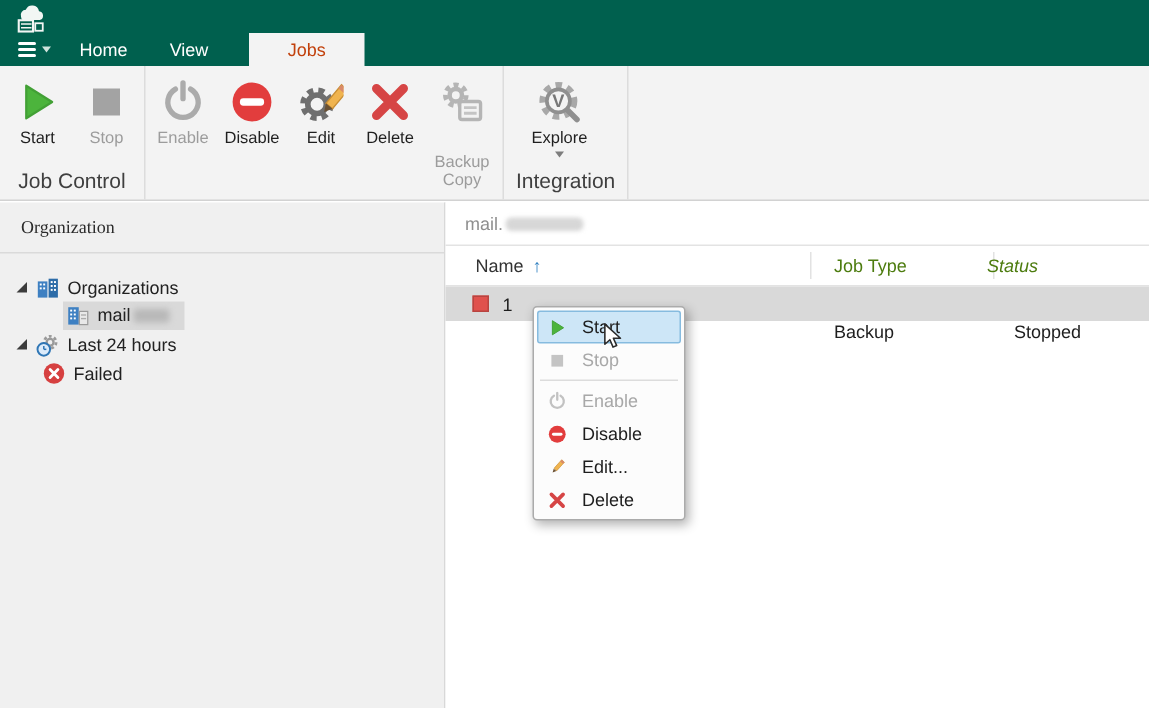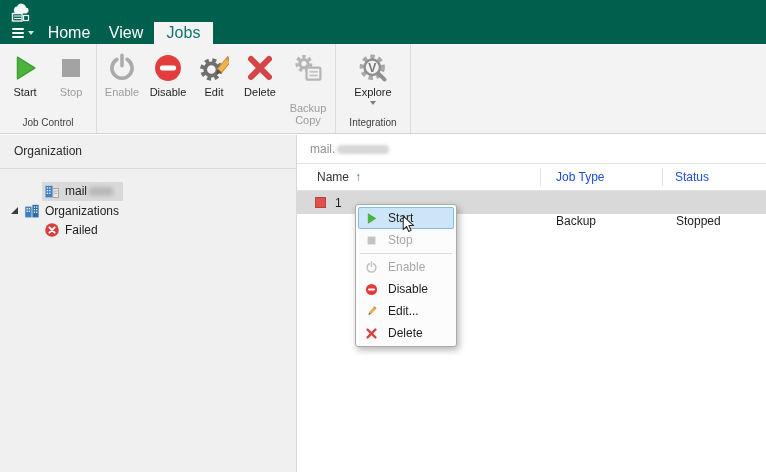--- a/index.html
+++ b/index.html
@@ -7,70 +7,70 @@
           font-family:"Liberation Sans",sans-serif;font-size:12px;color:#222;}
 
   
   .titlebar{position:absolute;left:0;top:0;width:766px;height:44px;background:#00604E;}
   .app-icon{position:absolute;left:8px;top:3px;width:26px;height:20px;}
   .tabs{position:absolute;left:0;bottom:0;height:22px;display:flex;align-items:stretch;color:#fff;}
   .hamburger{width:34px;margin-left:6px;display:flex;align-items:center;justify-content:center;gap:4px;cursor:default;}
   .hbars{display:inline-block;}
   .hbars i{display:block;width:12px;height:2px;background:#fff;margin:2px 0;border-radius:1px;}
   .hcaret{width:0;height:0;border-left:3px solid transparent;border-right:3px solid transparent;border-top:4px solid #cfe3dd;}
-  .tab{width:58px;display:flex;align-items:center;justify-content:center;font-size:16px;cursor:default;}
+  .tab{width:58px;display:flex;align-items:center;justify-content:center;font-size:12px;cursor:default;}
   .tab.view{width:56px;}
-  .tab.active{width:59px;background:#f3f3f3;color:#0f766e;}
+  .tab.active{width:77px;background:#f3f3f3;color:#c2410c;margin-left:12px;}
 
   
   .ribbon{position:absolute;left:0;top:44px;width:766px;height:90px;background:#f3f3f3;
           border-bottom:1px solid #d2d2d2;display:flex;box-sizing:border-box;}
   .rgroup{display:flex;flex-direction:column;border-right:1px solid #dcdcdc;padding:4px 2px 0 2px;}
   .rbtns{flex:1;display:flex;align-items:flex-start;}
   .rbtn{width:46px;display:flex;flex-direction:column;align-items:center;padding-top:2px;cursor:default;}
   .rbtn.wide{width:50px;gap:16px;}
   .rbtn.explore{width:70px;}
   .ricon{height:36px;display:flex;align-items:center;justify-content:center;}
   .rlabel{font-size:11px;line-height:12px;text-align:center;color:#1f1f1f;}
   .rbtn.disabled .rlabel{color:#9c9c9c;}
-  .rgroup-label{font-size:10px;color:#3f3f3f;text-align:center;padding:3px 6px 5px 6px;}
+  .rgroup-label{font-size:14px;color:#3f3f3f;text-align:center;padding:3px 6px 5px 6px;}
   .dropcaret{width:0;height:0;border-left:3.5px solid transparent;border-right:3.5px solid transparent;
              border-top:4px solid #7d7d7d;margin-top:3px;}
   .i30{width:30px;height:30px;}
   .i16{width:16px;height:16px;}
   .i13{width:13px;height:13px;}
 
   
   .sidebar{position:absolute;left:0;top:135px;width:297px;bottom:0;background:#f0f0f0;
            border-right:1px solid #d8d8d8;box-sizing:border-box;}
-  .sb-header{position:absolute;left:0;top:0;right:0;height:33px;border-bottom:1px solid #dadada;}
+  .sb-header{position:absolute;left:0;top:0;right:0;height:33px;border-bottom:1px solid #dadada;font-family:Liberation Serif, serif;}
   .sb-header span{position:absolute;left:14px;top:9px;color:#2b2b2b;}
   .tree{position:absolute;left:0;top:47px;right:0;}
   .trow-item{height:19px;display:flex;align-items:center;}
   .lvl0{padding-left:11px;}
-  .lvl1{padding-left:44px;}
+  .lvl1{padding-left:28px;}
   .lvl1.sel{padding-left:42px;}
   .caret-exp{width:0;height:0;border-left:7px solid transparent;border-bottom:7px solid #3c3c3c;margin-right:6px;}
   .ticon{margin-right:5px;display:flex;align-items:center;}
   .sel-box{display:flex;align-items:center;background:#d9d9d9;padding:1px 10px 2px 2px;}
   .redact{display:inline-block;width:24px;height:9px;background:#9d9d9d;opacity:.55;filter:blur(2px);
           border-radius:2px;margin-left:2px;}
 
   
   .main{position:absolute;left:297px;top:135px;right:0;bottom:0;background:#fff;}
   .breadcrumb{height:29px;border-bottom:1px solid #e3e3e3;display:flex;align-items:center;
               padding-left:13px;color:#8f8f8f;box-sizing:border-box;}
   .bc-redact{width:52px;height:9px;background:#d7d7d7;filter:blur(1.5px);border-radius:4px;margin-left:2px;}
   .thead{position:relative;height:27px;border-bottom:1px solid #e3e3e3;box-sizing:border-box;}
   .th-name{position:absolute;left:20px;top:6px;color:#333;}
   .sort-arrow{color:#2579BD;font-weight:bold;margin-left:6px;}
   .colsep{position:absolute;top:4px;bottom:4px;width:1px;background:#e2e2e2;}
   .colsep.c1{left:243px;} .colsep.c2{left:365px;}
-  .th-blue{position:absolute;top:6px;color:#1d4ed8;}
-  .th-jobtype{left:259px;} .th-status{left:378px;}
+  .th-blue{position:absolute;top:6px;color:#4d7c0f;}
+  .th-jobtype{left:259px;} .th-status{left:361px;font-style:italic;}
   .trow{position:relative;height:23px;background:#d9d9d9;display:flex;align-items:center;}
   .jobsq{width:11px;height:11px;background:#E0514D;border:1px solid #B84440;margin-left:18px;box-sizing:border-box;}
   .cell-name{margin-left:9px;color:#1e1e1e;}
   .cell-abs{position:absolute;color:#1e1e1e;margin-top:36px;}
   .cell-jobtype{left:259px;} .cell-status{left:379px;}
 
   
   .cmenu{position:absolute;left:355px;top:204px;width:102px;background:#fcfcfc;border:1px solid #ababab;
          border-radius:3px;box-shadow:2px 3px 7px rgba(0,0,0,.3);padding:2px;box-sizing:border-box;z-index:10;}
   .mi{height:22px;display:flex;align-items:center;border:1px solid transparent;border-radius:2px;box-sizing:border-box;}
@@ -209,43 +209,20 @@
       </div>
       <div class="rgroup-label">Integration</div>
     </div>
   </div>
 
   <div class="sidebar">
     <div class="sb-header">
       <span>Organization</span>
     </div>
     <div class="tree">
-
-      <div class="trow-item lvl1 sel">
-        <span class="sel-box">
-          <span class="ticon">
-            <svg class="i16" viewBox="0 0 16 16">
-              <rect x="1.5" y="2.8" width="7" height="11.6" fill="#3E80C2"></rect>
-              <g fill="#fff">
-                <rect x="2.8" y="4.4" width="1.3" height="1.3"></rect>
-                  <rect x="5.2" y="4.4" width="1.3" height="1.3"></rect>
-                <rect x="2.8" y="7" width="1.3" height="1.3"></rect>
-                  <rect x="5.2" y="7" width="1.3" height="1.3"></rect>
-                <rect x="2.8" y="9.6" width="1.3" height="1.3"></rect>
-                  <rect x="5.2" y="9.6" width="1.3" height="1.3"></rect>
-              </g>
-              <rect x="8.9" y="5.6" width="5.6" height="8.8" fill="#E8E8E8" stroke="#9A9A9A" stroke-width="0.8"></rect>
-              <line x1="10" y1="8" x2="13.4" y2="8" stroke="#ABABAB" stroke-width="0.9"></line>
-              <line x1="10" y1="10.4" x2="13.4" y2="10.4" stroke="#ABABAB" stroke-width="0.9"></line>
-            </svg>
-          </span>
-          <span>mail</span>
-          <span class="redact"></span>
-        </span>
-      </div>
 
       <div class="trow-item lvl0">
         <span class="caret-exp"></span>
         <span class="ticon">
           <svg class="i16" viewBox="0 0 16 16">
             <rect x="1.2" y="3.6" width="6.4" height="10.8" fill="#3E80C2"></rect>
             <rect x="8.4" y="1.8" width="6.2" height="12.6" fill="#2D6CA8"></rect>
             <g fill="#fff">
               <rect x="2.5" y="5" width="1.3" height="1.3"></rect>
                 <rect x="4.8" y="5" width="1.3" height="1.3"></rect>
@@ -256,20 +233,56 @@
               <rect x="9.8" y="6" width="1.3" height="1.3"></rect>
                 <rect x="12" y="6" width="1.3" height="1.3"></rect>
               <rect x="9.8" y="8.6" width="1.3" height="1.3"></rect>
                 <rect x="12" y="8.6" width="1.3" height="1.3"></rect>
             </g>
           </svg>
         </span>
         <span>Organizations</span>
       </div>
 
+      <div class="trow-item lvl1 sel">
+        <span class="sel-box">
+          <span class="ticon">
+            <svg class="i16" viewBox="0 0 16 16">
+              <rect x="1.5" y="2.8" width="7" height="11.6" fill="#3E80C2"></rect>
+              <g fill="#fff">
+                <rect x="2.8" y="4.4" width="1.3" height="1.3"></rect>
+                  <rect x="5.2" y="4.4" width="1.3" height="1.3"></rect>
+                <rect x="2.8" y="7" width="1.3" height="1.3"></rect>
+                  <rect x="5.2" y="7" width="1.3" height="1.3"></rect>
+                <rect x="2.8" y="9.6" width="1.3" height="1.3"></rect>
+                  <rect x="5.2" y="9.6" width="1.3" height="1.3"></rect>
+              </g>
+              <rect x="8.9" y="5.6" width="5.6" height="8.8" fill="#E8E8E8" stroke="#9A9A9A" stroke-width="0.8"></rect>
+              <line x1="10" y1="8" x2="13.4" y2="8" stroke="#ABABAB" stroke-width="0.9"></line>
+              <line x1="10" y1="10.4" x2="13.4" y2="10.4" stroke="#ABABAB" stroke-width="0.9"></line>
+            </svg>
+          </span>
+          <span>mail</span>
+          <span class="redact"></span>
+        </span>
+      </div>
+
+      <div class="trow-item lvl0">
+        <span class="caret-exp"></span>
+        <span class="ticon">
+          <svg class="i16" viewBox="0 0 16 16">
+            <circle cx="9.4" cy="6.2" r="4" fill="none" stroke="#9A9A9A" stroke-width="1.8" stroke-dasharray="1.9 1.6"></circle>
+            <circle cx="9.4" cy="6.2" r="2.3" fill="none" stroke="#9A9A9A" stroke-width="1.6"></circle>
+            <circle cx="5.2" cy="10.9" r="4.2" fill="#DCEBFA" stroke="#2F76B5" stroke-width="1.3"></circle>
+            <line x1="5.2" y1="10.9" x2="5.2" y2="8.7" stroke="#2F76B5" stroke-width="1"></line>
+            <line x1="5.2" y1="10.9" x2="6.9" y2="10.9" stroke="#2F76B5" stroke-width="1"></line>
+          </svg>
+        </span>
+        <span>Last 24 hours</span>
+      </div>
 
       <div class="trow-item lvl1">
         <span class="ticon">
           <svg class="i16" viewBox="0 0 16 16">
             <circle cx="8" cy="8" r="6.8" fill="#D64040"></circle>
             <path d="M5.4 5.4 L10.6 10.6 M10.6 5.4 L5.4 10.6" stroke="#fff" stroke-width="1.9" stroke-linecap="round"></path>
           </svg>
         </span>
         <span>Failed</span>
       </div>

